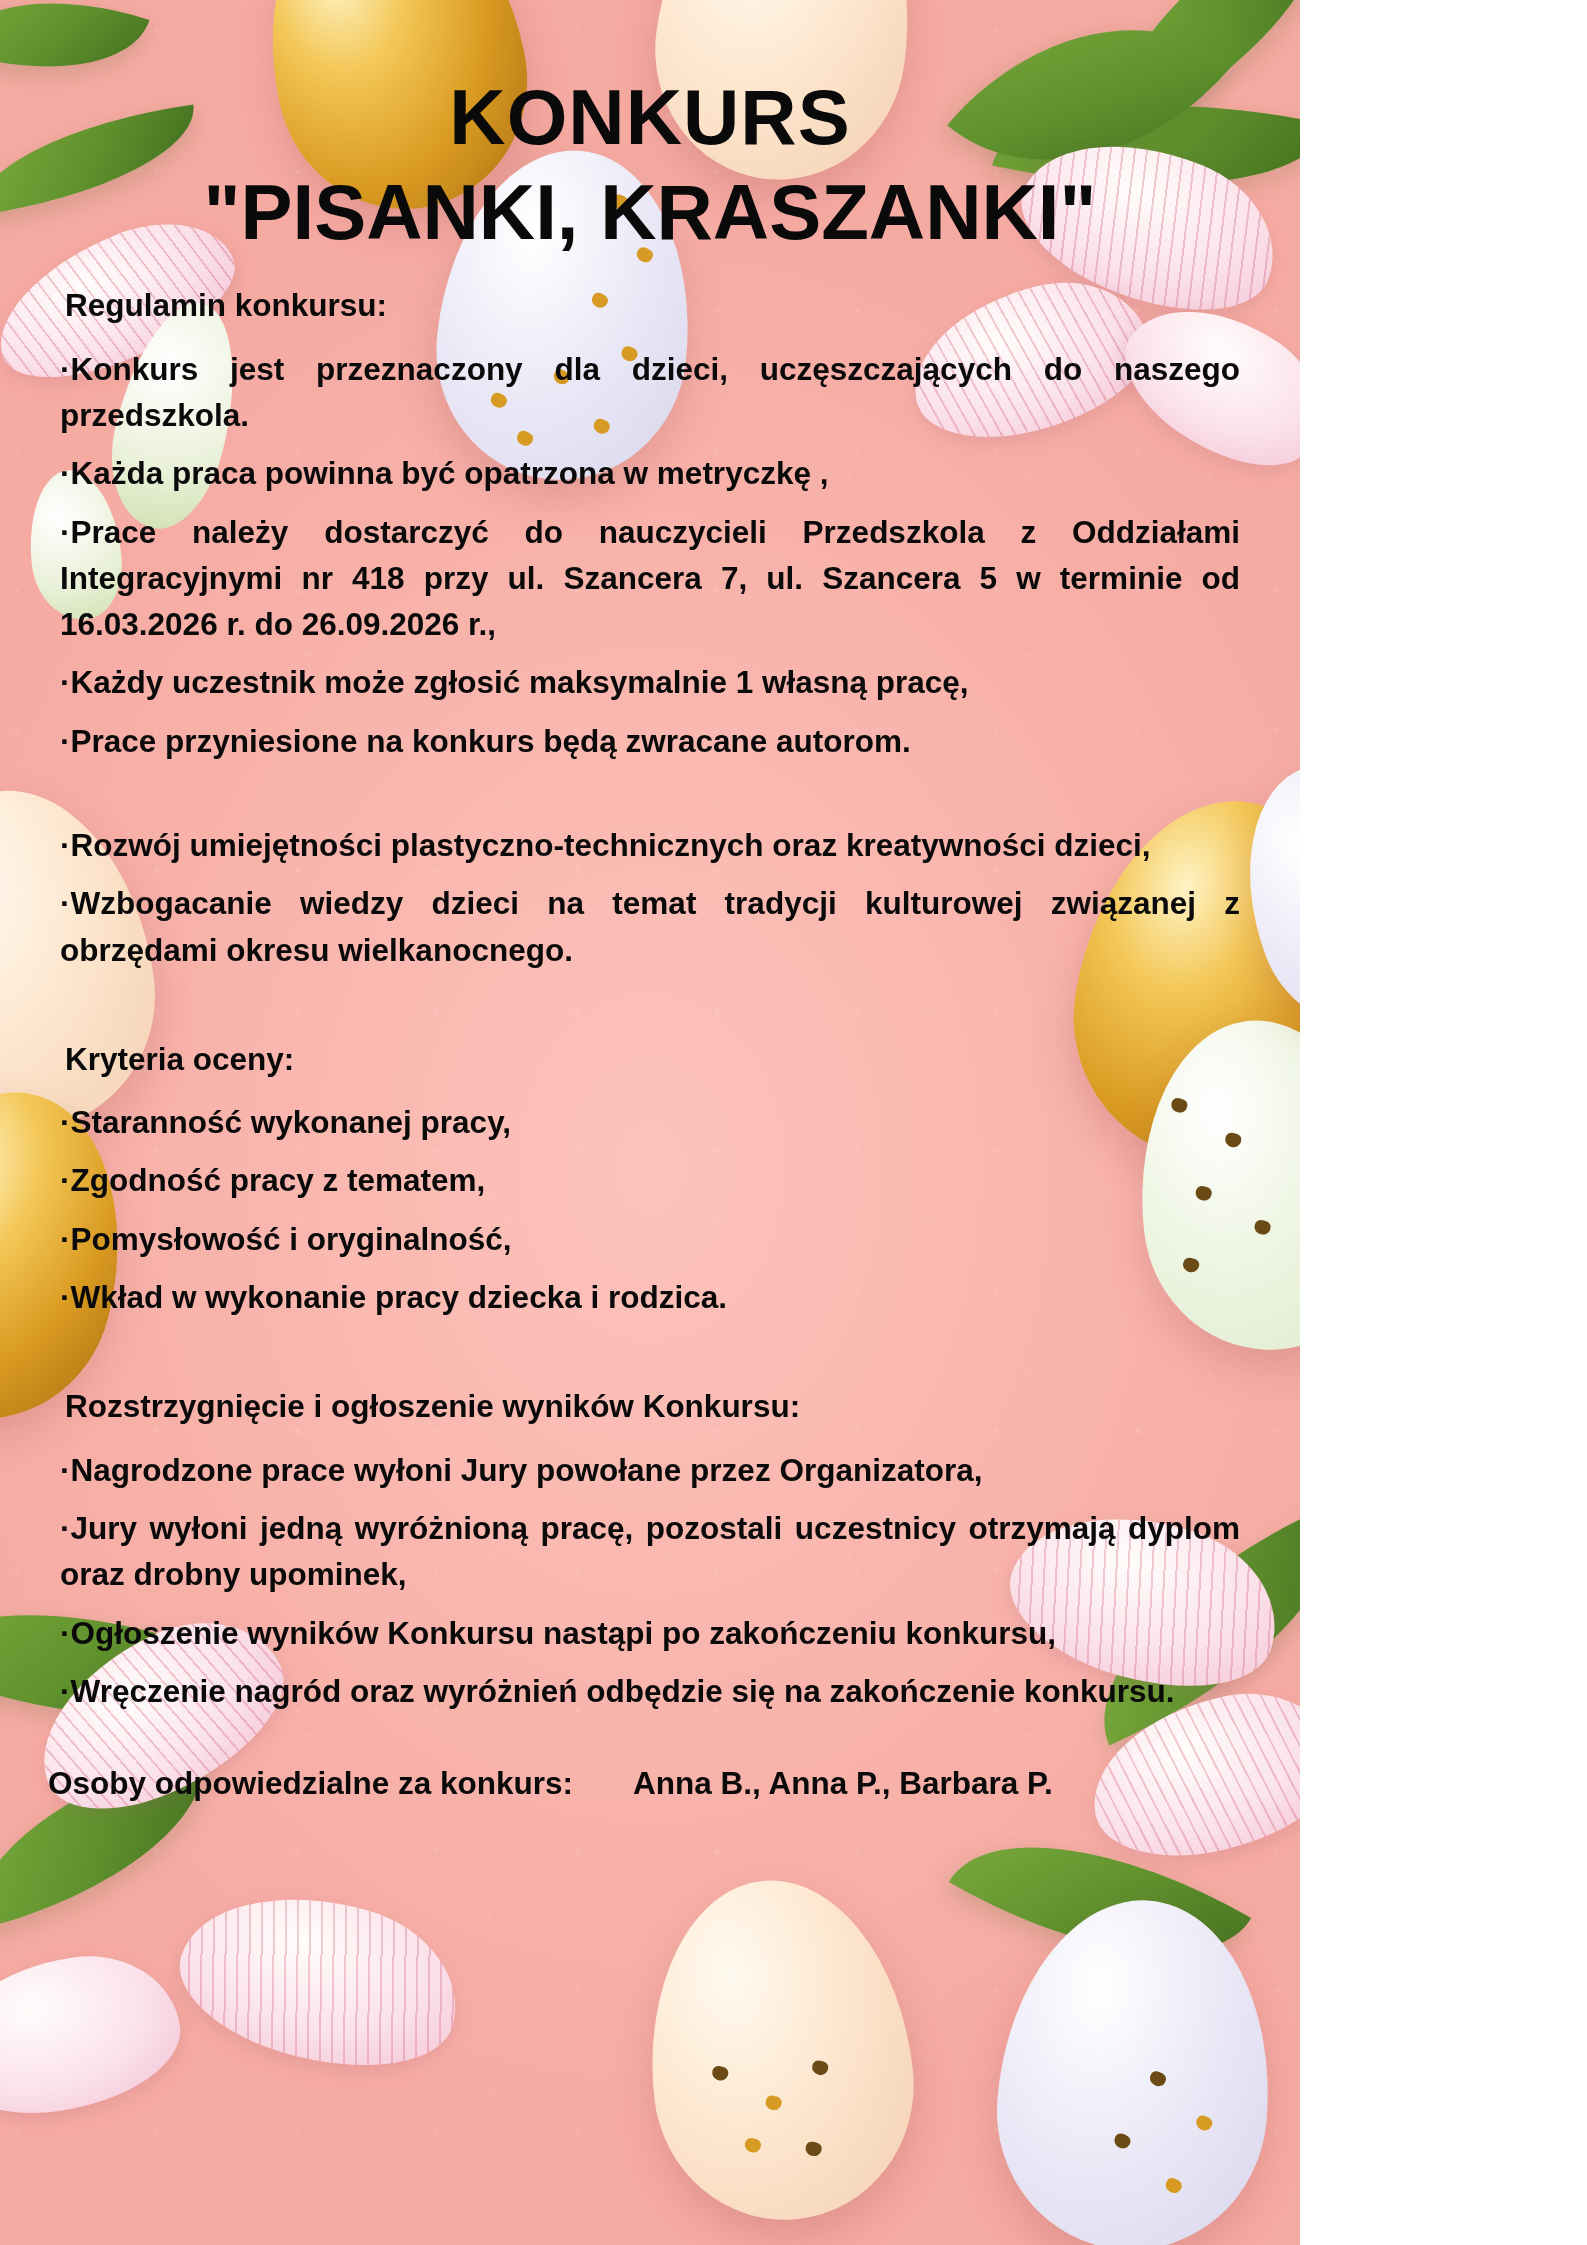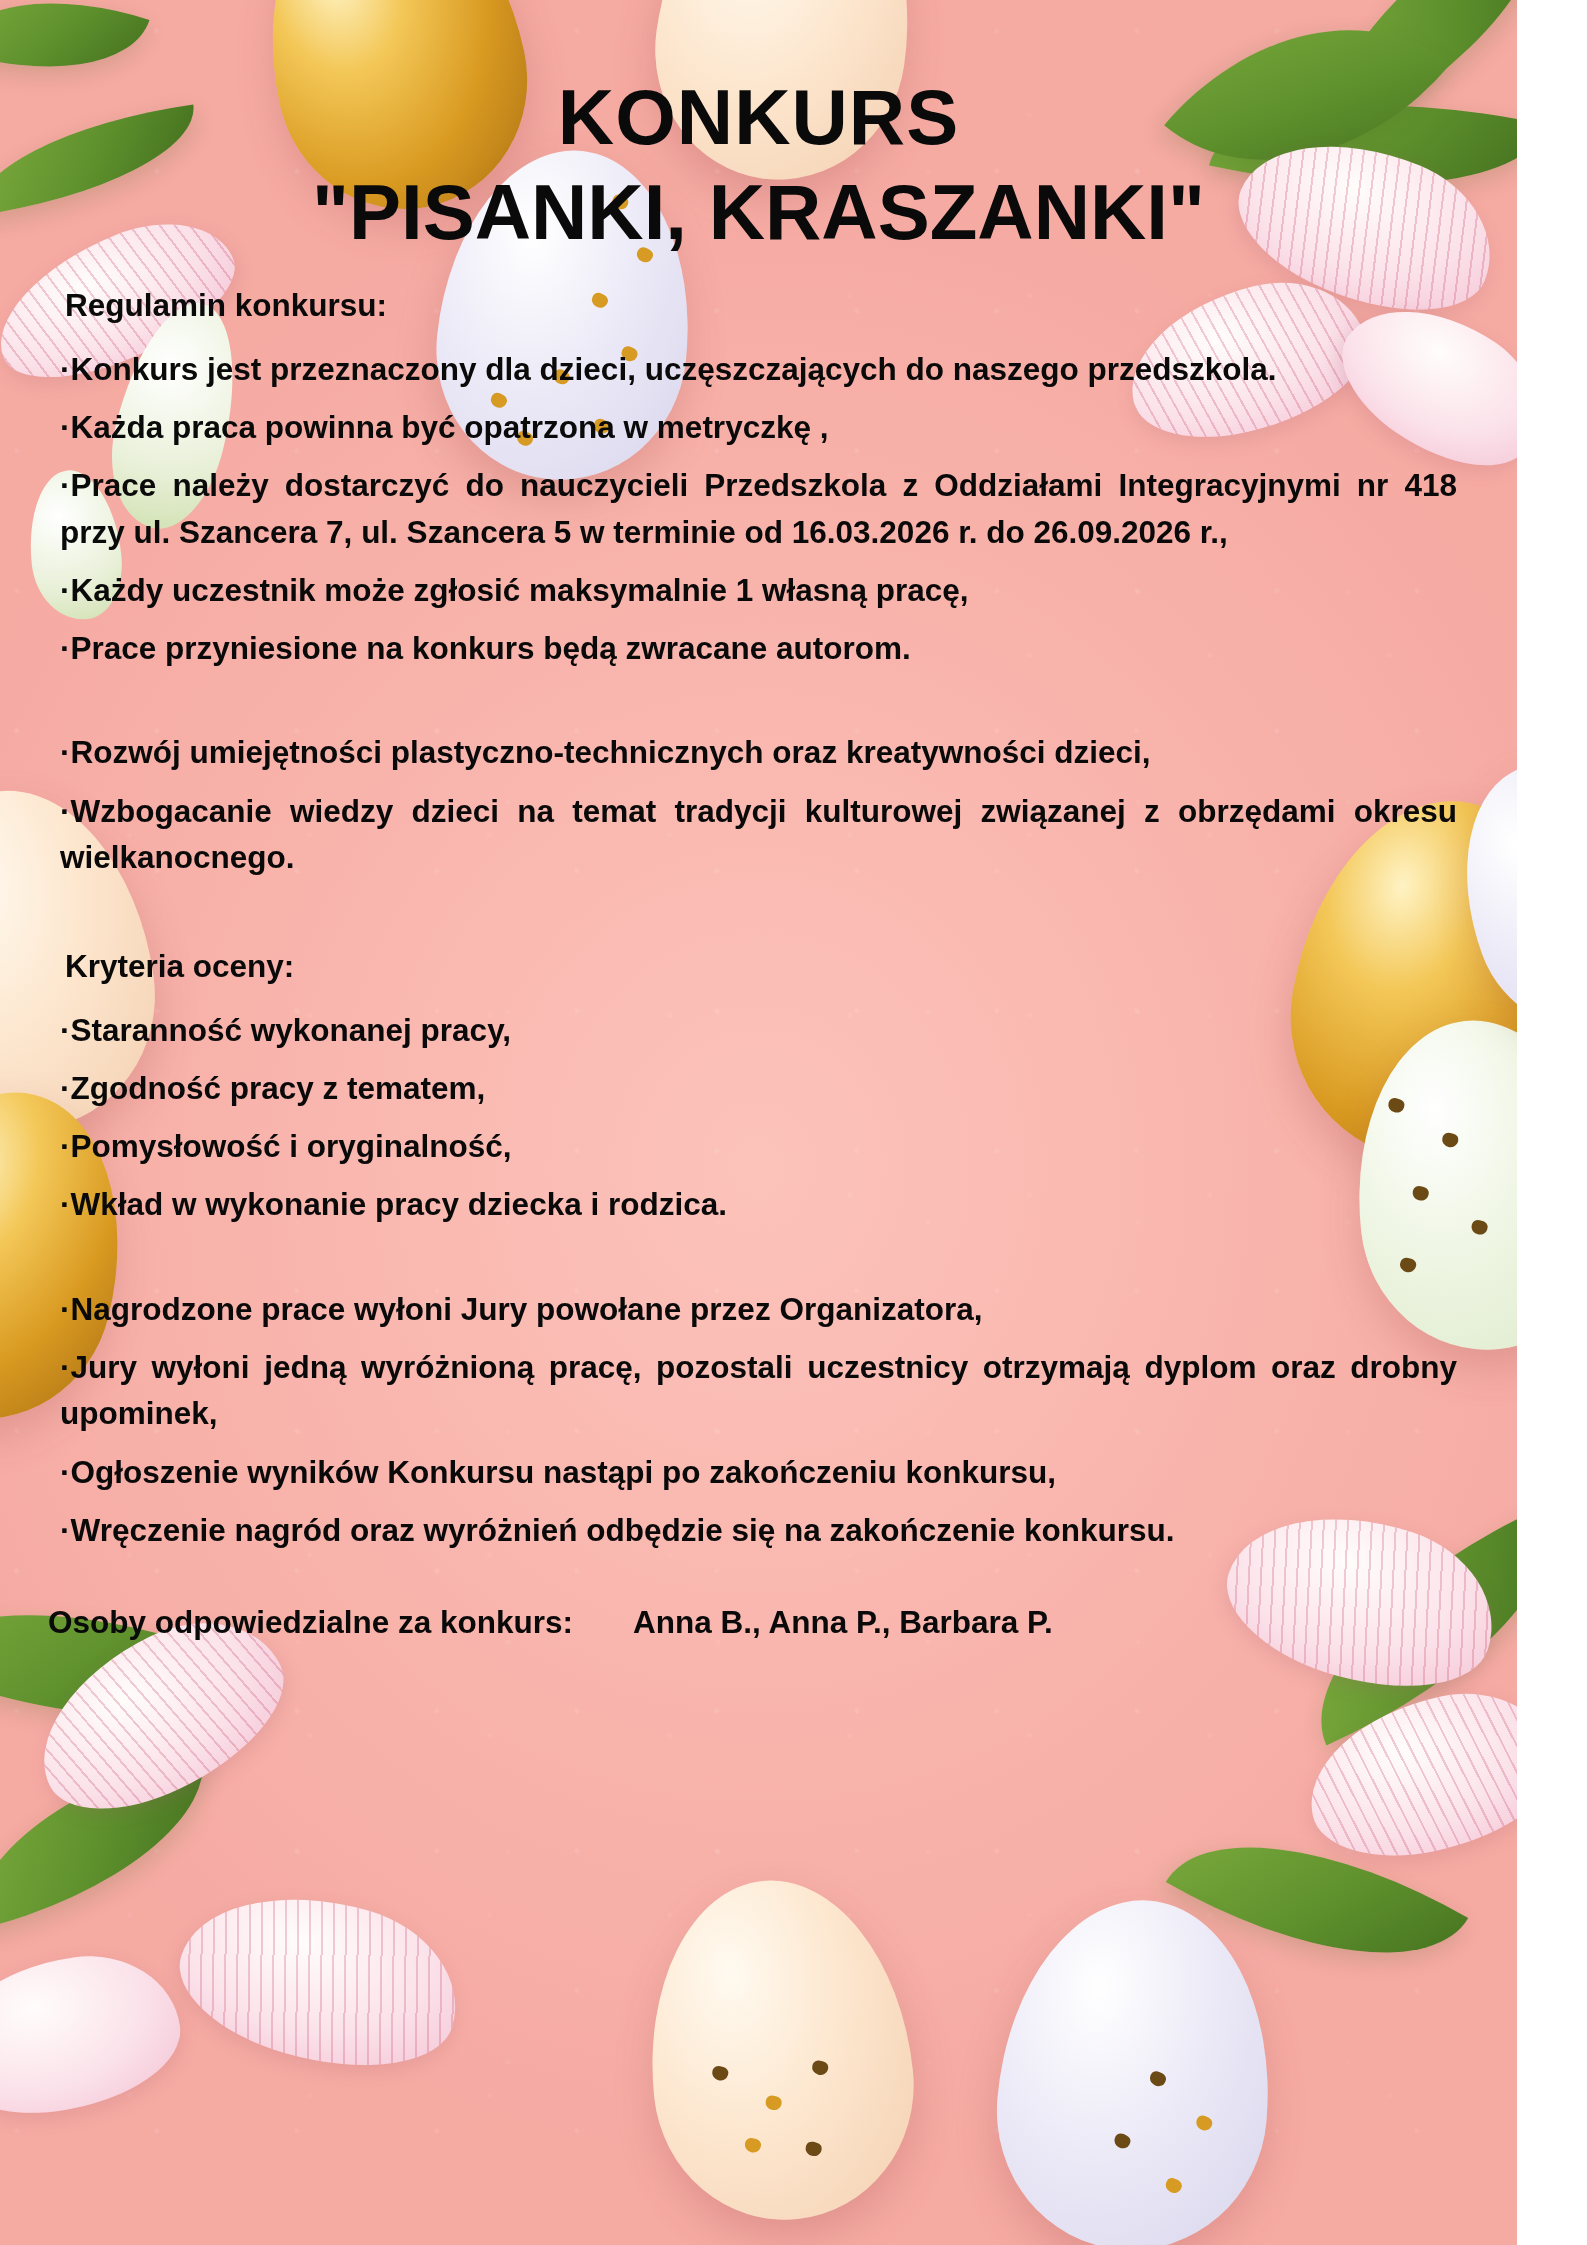--- a/index.html
+++ b/index.html
@@ -2,21 +2,21 @@
 <html lang="pl"><head>
 <meta charset="utf-8">
 <style>
   html, body {
     margin: 0;
     padding: 0;
     background: #ffffff;
   }
   .poster {
     position: relative;
-    width: 1517px;
+    width: 1300px;
     height: 2245px;
     overflow: hidden;
     background: #ef4444;
     font-family: "Liberation Sans", sans-serif;
   }
 
   
   .bg-base {
     position: absolute;
     inset: 0;
@@ -251,20 +251,21 @@
       <div class="spacer"></div>
 
       <p class="heading">Kryteria oceny:</p>
       <p class="para left">·Staranność wykonanej pracy,</p>
       <p class="para left">·Zgodność pracy z tematem,</p>
       <p class="para left">·Pomysłowość i oryginalność,</p>
       <p class="para left">·Wkład w wykonanie pracy dziecka i rodzica.</p>
 
       <div class="spacer"></div>
 
+      <p class="heading">Rozstrzygnięcie i ogłoszenie wyników Konkursu:</p>
       <p class="para left">·Nagrodzone prace wyłoni Jury powołane przez Organizatora,</p>
       <p class="para">·Jury wyłoni jedną wyróżnioną pracę, pozostali uczestnicy otrzymają dyplom oraz drobny upominek,</p>
       <p class="para left">·Ogłoszenie wyników Konkursu nastąpi po zakończeniu konkursu,</p>
       <p class="para">·Wręczenie nagród oraz wyróżnień odbędzie się na zakończenie konkursu.</p>
 
       <div class="spacer"></div>
 
       <p class="resp">
         <span>Osoby odpowiedzialne za konkurs:</span>
         <span>Anna B., Anna P., Barbara P.</span>

